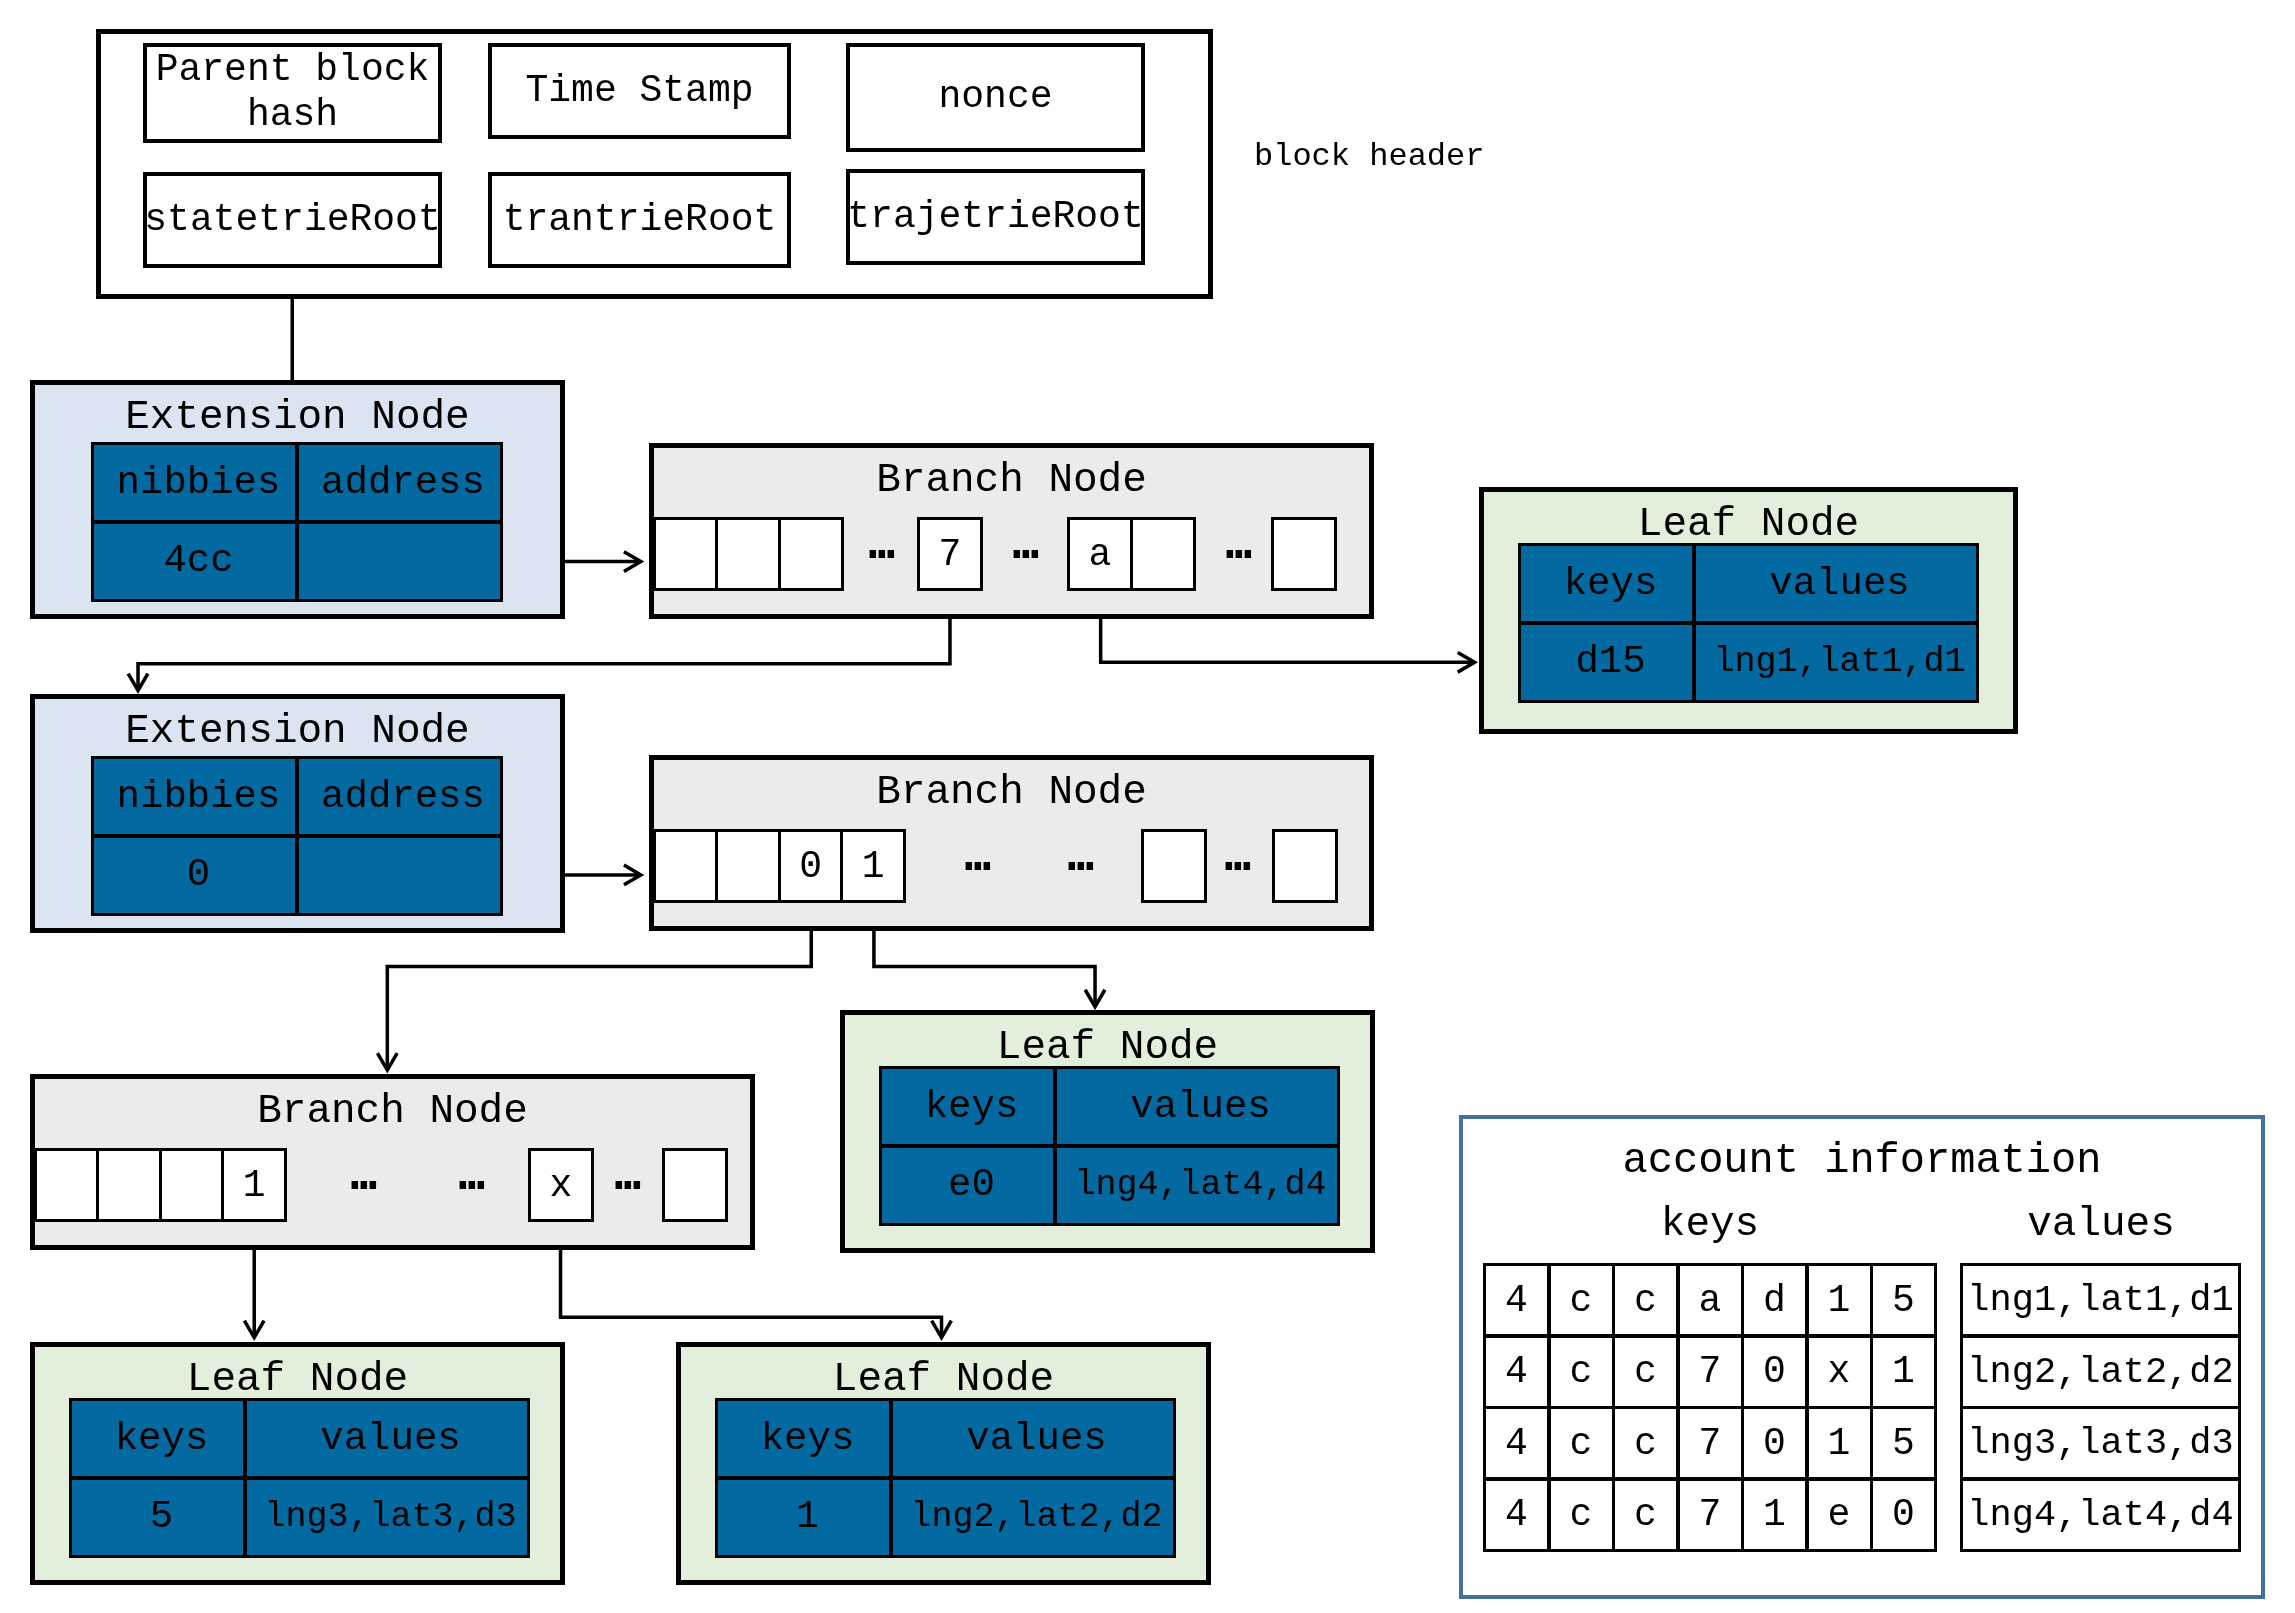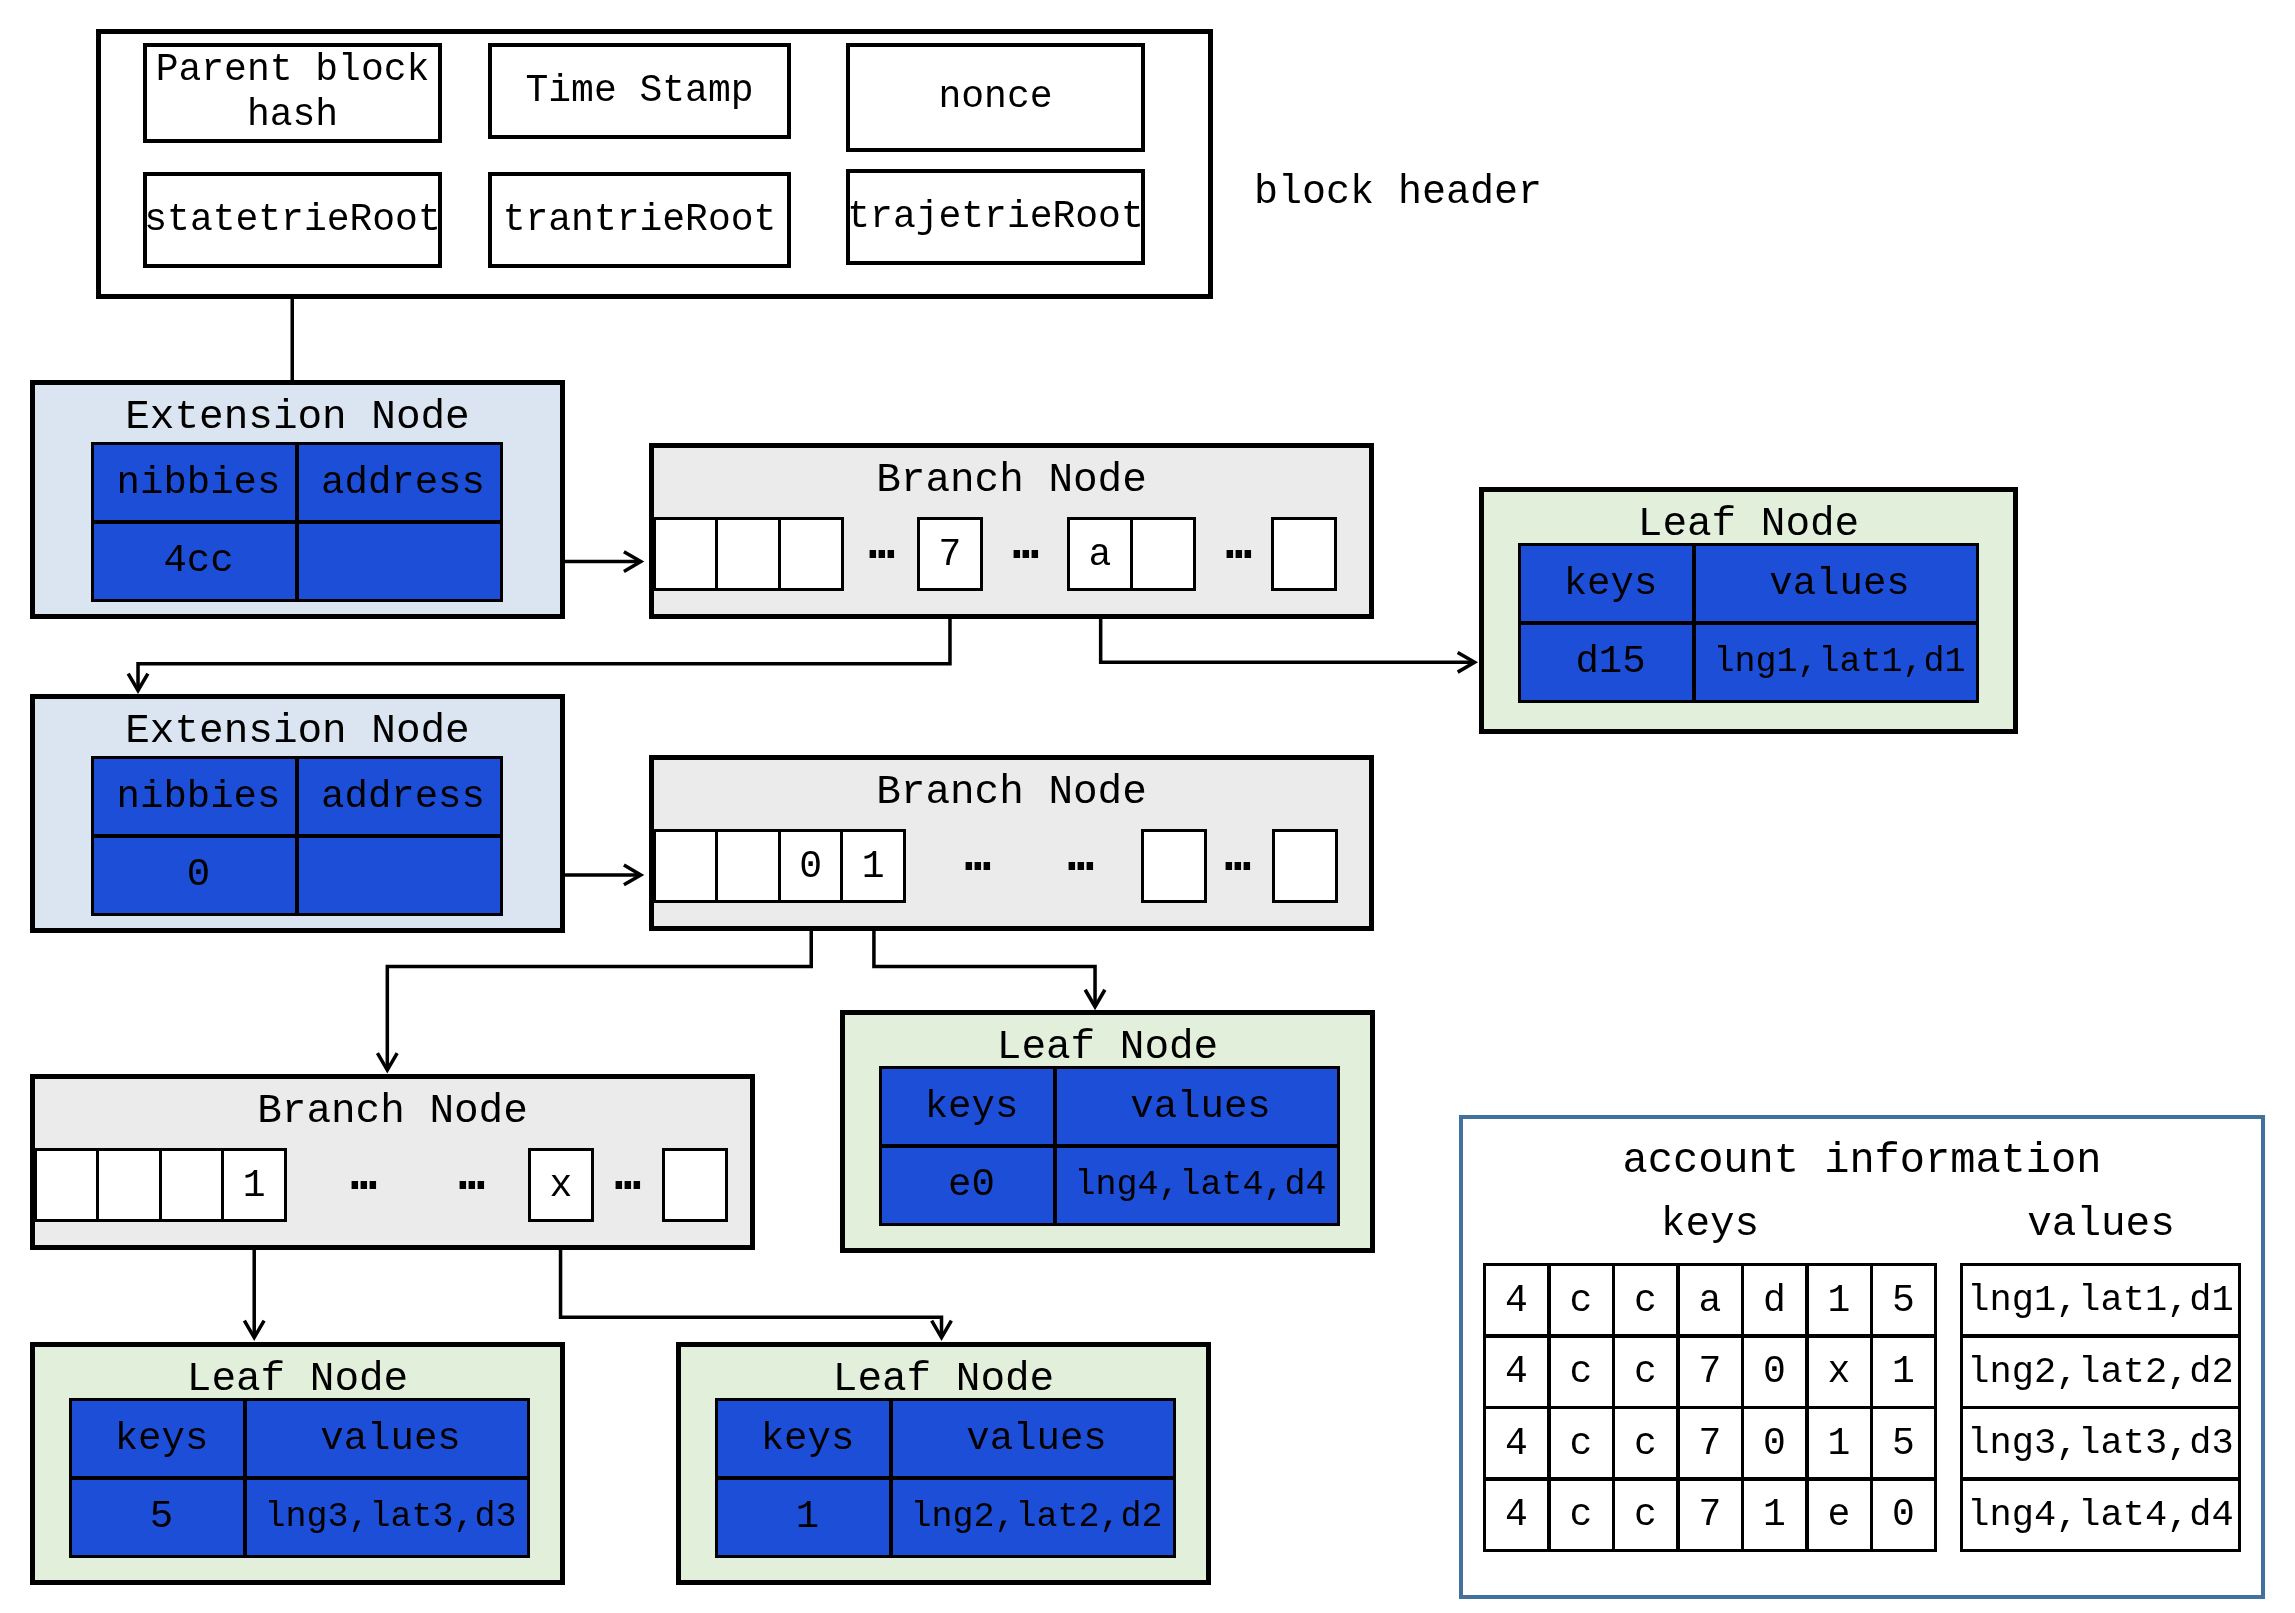--- a/index.html
+++ b/index.html
@@ -14,42 +14,42 @@
     border:5.6px solid #000; box-sizing:border-box; background:#fff; }
   .bh-field { position:absolute; border:4.2px solid #000; box-sizing:border-box; background:#fff;
     display:flex; align-items:center; justify-content:center; text-align:center;
     font-size:38px; line-height:1.18; }
   #bh-parent { left:42px;  top:9.2px;  width:299px; height:100px; }
   #bh-time   { left:387px; top:9.2px;  width:303px; height:96px; }
   #bh-nonce  { left:745px;top:9.2px;  width:299px; height:109px; }
   #bh-state  { left:42px;  top:138px; width:299px; height:96px; }
   #bh-tran   { left:387px; top:138px; width:303px; height:96px; }
   #bh-traje  { left:745px;top:135px; width:299px; height:96px;text-align:center; }
-  #block-header-label { position:absolute; left:1254px; top:138px; font-size:40px;margin-top:32px; }
+  #block-header-label { position:absolute; left:1254px; top:138px; font-size:32px; }
 
   
   .nodebox { position:absolute; border:5px solid #000; box-sizing:border-box; }
   .ext    { background:#dbe5f1; }
   .branch { background:#ebebeb; }
   .leaf   { background:#e2efda; }
   .ntitle { position:absolute; left:0; right:0; top:8.5px; text-align:center; font-size:41px; }
 
   #ext1    { left:30px;   top:380px;  width:535px;  height:239px; }
   #branch1 { left:649px;  top:443px;  width:725px; height:176px; }
   #leaf-d15{ left:1479px; top:487px;  width:539px;  height:247px; }
   #ext2    { left:30px;   top:694px;  width:535px;  height:239px; }
   #branch2 { left:649px;  top:755px; width:725px; height:176px; }
   #branch3 { left:30px;   top:1074px; width:725px; height:176px; }
   #leaf-e0 { left:840px; top:1010px; width:535px;  height:243px; }
   #leaf-5  { left:30px;   top:1342px; width:535px;  height:243px; }
   #leaf-1  { left:676px;  top:1342px; width:535px;  height:243px; }
 
   
   .gtable { position:absolute; display:grid; gap:3.5px; background:#000; border:3.5px solid #000; }
-  .gcell  { background:#1d4ed8; display:flex; align-items:center; justify-content:center;
+  .gcell  { background:#0369a1; display:flex; align-items:center; justify-content:center;
             font-size:39px; text-align:left;padding-left:8px; }
   .ext .gtable  { left:56px; top:57px; grid-template-columns:201px 201px; grid-auto-rows:75px; }
   .leaf .gtable { left:34px; top:51px; grid-template-columns:171px 280px; grid-auto-rows:75px; }
   .val-text { font-size:35px; }
 
   
   .cellgroup { position:absolute; display:flex; }
   .bcell { width:66px; height:74px; background:#fff; border:3.5px solid #000; box-sizing:border-box;
            display:flex; align-items:center; justify-content:center; font-size:38px; }
   .cellgroup .bcell + .bcell { margin-left:-3.5px; }

